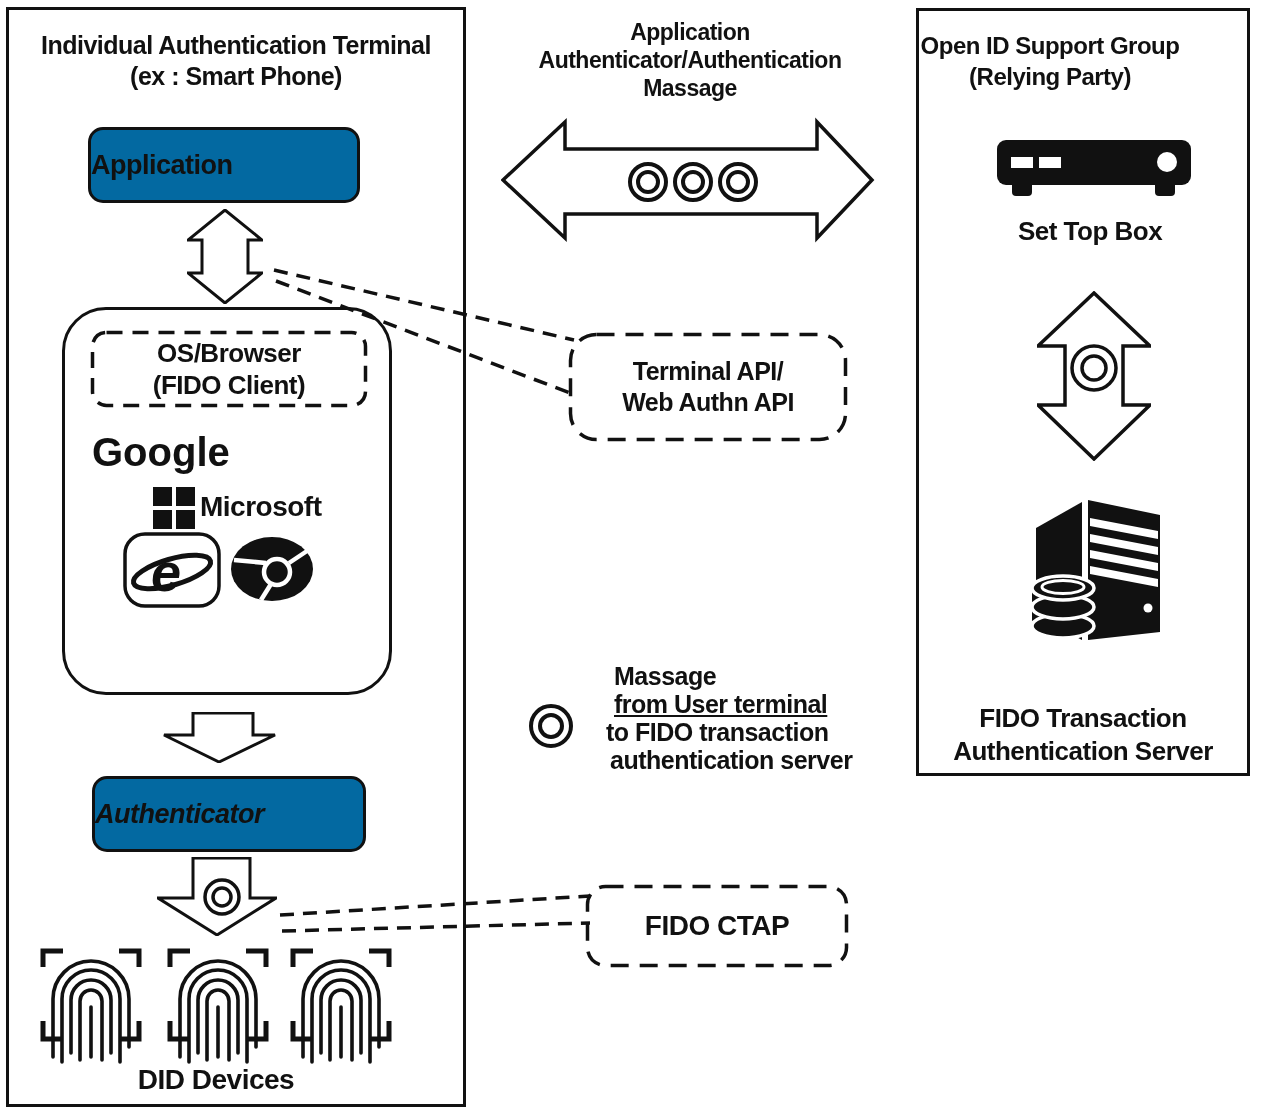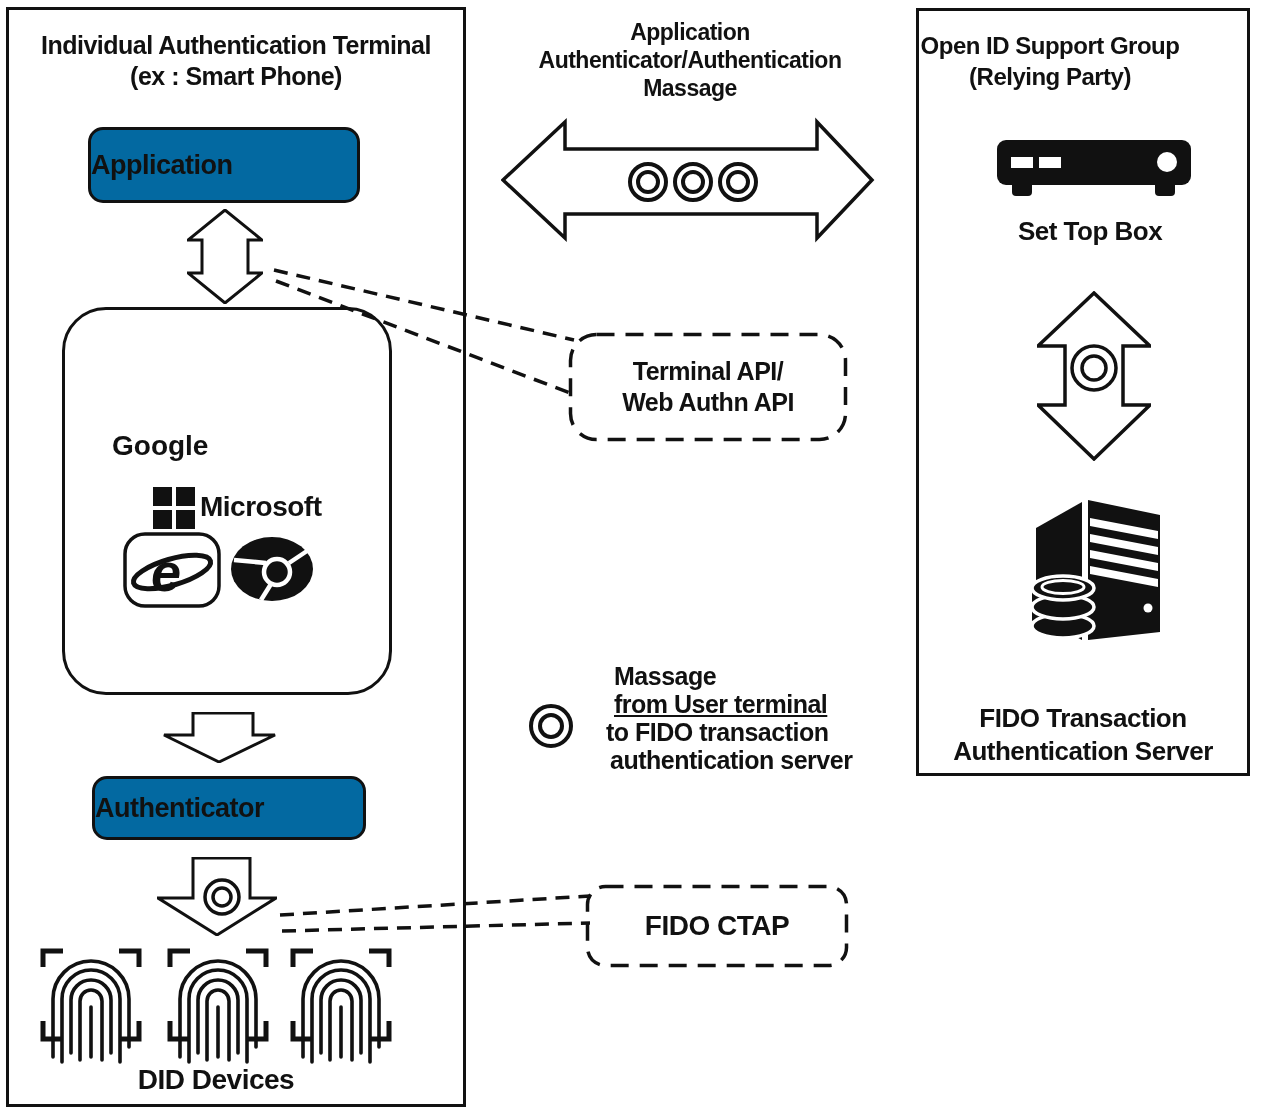--- a/index.html
+++ b/index.html
@@ -40,22 +40,31 @@
   <div class="abs rbox" style="left:88px;top:127px;width:272px;height:76px;">
     <span class="t27">Application</span>
   </div>
 
   <svg class="abs" style="left:187px;top:209px;" width="76" height="95" viewBox="0 0 76 95">
     <polygon points="38,1 1,31 15,31 15,64 1,64 38,94 75,64 61,64 61,31 75,31" fill="#fff" stroke="#111" stroke-width="3" stroke-linejoin="miter"></polygon>
   </svg>
 
   <div class="abs container-round" style="left:62px;top:307px;width:330px;height:388px;"></div>
 
-
-  <div class="abs" style="left:112px;top:430px;font-size:28px;letter-spacing:0;">Google</div>
+  <div class="abs dashed-box" style="left:90px;top:330px;width:278px;height:78px;">
+    <svg width="278" height="78" viewBox="0 0 278 78">
+      <rect x="2.5" y="2.5" width="273" height="73" rx="14" fill="#fff" stroke="#111" stroke-width="3.5" stroke-dasharray="16 10"></rect>
+    </svg>
+    <div class="lbl t26">
+      <div>OS/Browser</div>
+      <div>(FIDO Client)</div>
+    </div>
+  </div>
+
+  <div class="abs" style="left:92px;top:430px;font-size:40px;letter-spacing:0;">Google</div>
 
   <svg class="abs" style="left:153px;top:487px;" width="42" height="42" viewBox="0 0 42 42">
     <rect x="0" y="0" width="19" height="19" fill="#111"></rect>
     <rect x="23" y="0" width="19" height="19" fill="#111"></rect>
     <rect x="0" y="23" width="19" height="19" fill="#111"></rect>
     <rect x="23" y="23" width="19" height="19" fill="#111"></rect>
   </svg>
   <div class="abs" style="left:200px;top:491px;font-size:28px;">Microsoft</div>
 
   <svg class="abs" style="left:122px;top:531px;" width="100" height="78" viewBox="0 0 100 78">
@@ -70,21 +79,21 @@
     <line x1="59" y1="27" x2="80" y2="13" stroke="#fff" stroke-width="4.5"></line>
     <line x1="41" y1="48" x2="31" y2="64" stroke="#fff" stroke-width="4.5"></line>
     <circle cx="47" cy="36" r="13" fill="#111" stroke="#fff" stroke-width="4.5"></circle>
   </svg>
 
 
   <svg class="abs" style="left:163px;top:712px;" width="113" height="51" viewBox="0 0 113 51">
     <polygon points="30,1 90,1 90,23 112,23 56,50 1,23 30,23" fill="#fff" stroke="#111" stroke-width="3" stroke-linejoin="miter"></polygon>
   </svg>
 
-  <div class="abs rbox" style="left:92px;top:776px;width:274px;height:64px;">
+  <div class="abs rbox" style="left:92px;top:776px;width:274px;height:76px;font-style:italic;">
     <span class="t27">Authenticator</span>
   </div>
 
   <svg class="abs" style="left:157px;top:857px;" width="120" height="79" viewBox="0 0 120 79">
     <polygon points="36,1 93,1 93,41 119,41 60,78 1,41 36,41" fill="#fff" stroke="#111" stroke-width="3" stroke-linejoin="miter"></polygon>
     <circle cx="65" cy="40" r="17" fill="#fff" stroke="#111" stroke-width="3.5"></circle>
     <circle cx="65" cy="40" r="9" fill="#fff" stroke="#111" stroke-width="3.5"></circle>
   </svg>
 
   <svg class="abs" style="left:38px;top:945px;" width="106" height="120" viewBox="0 0 106 120">

